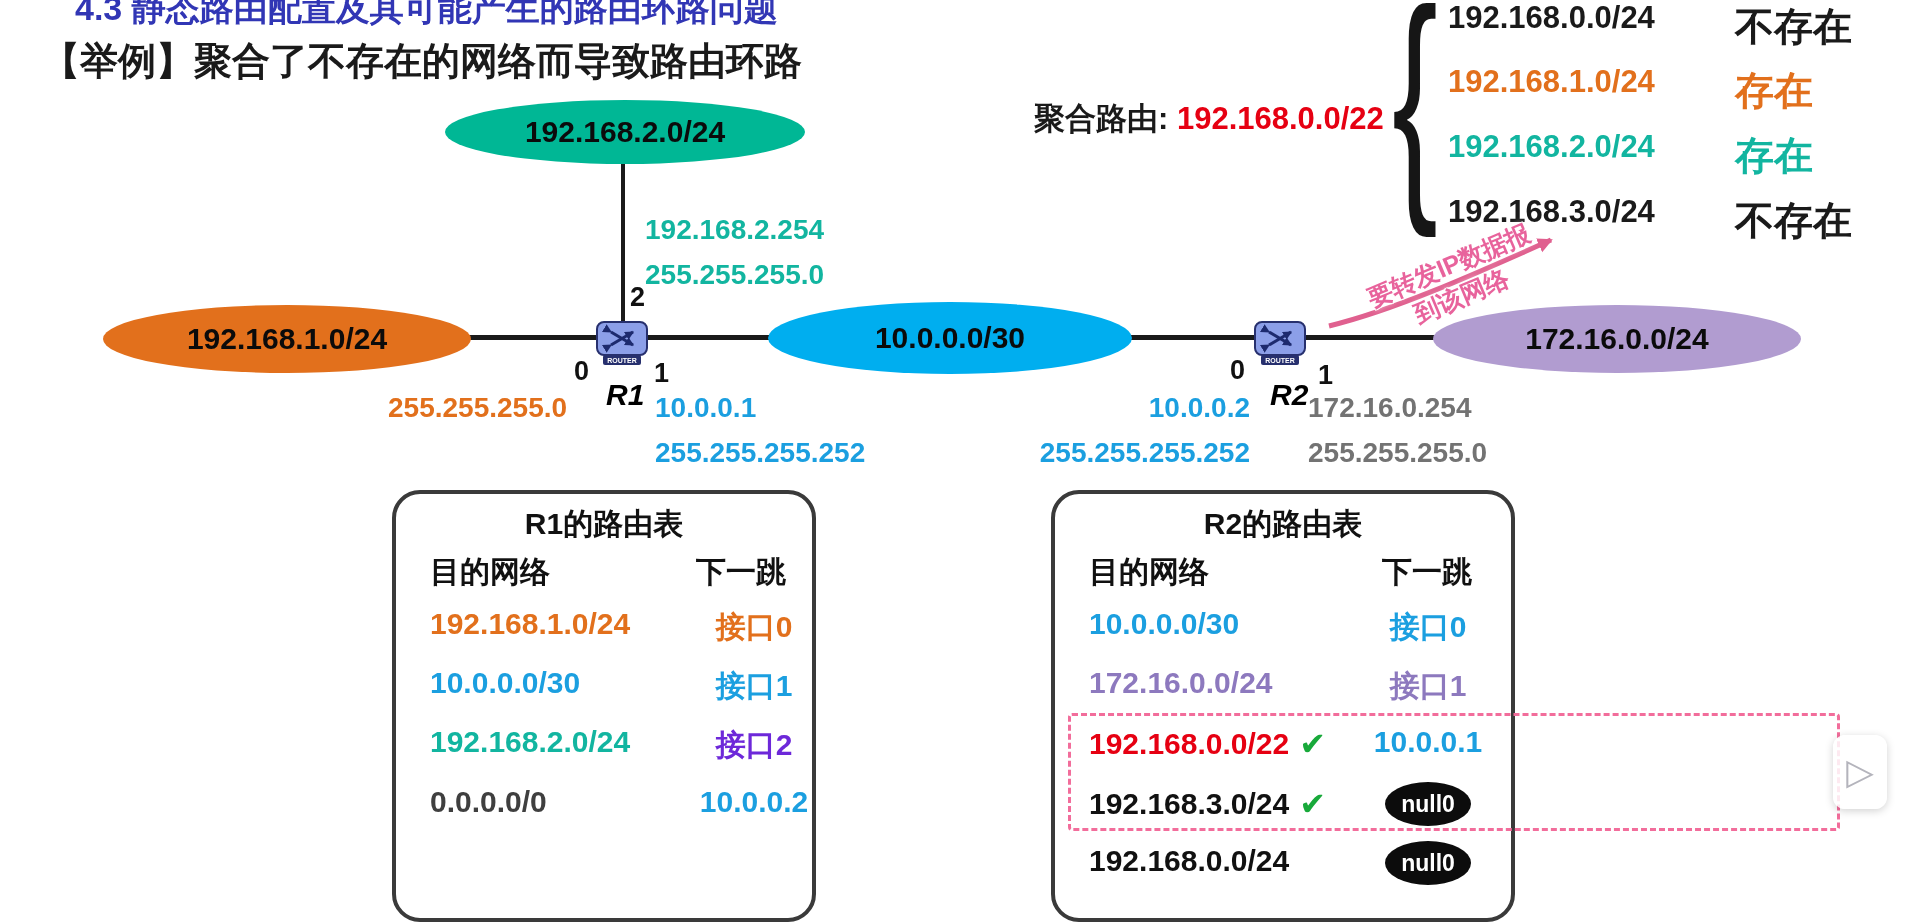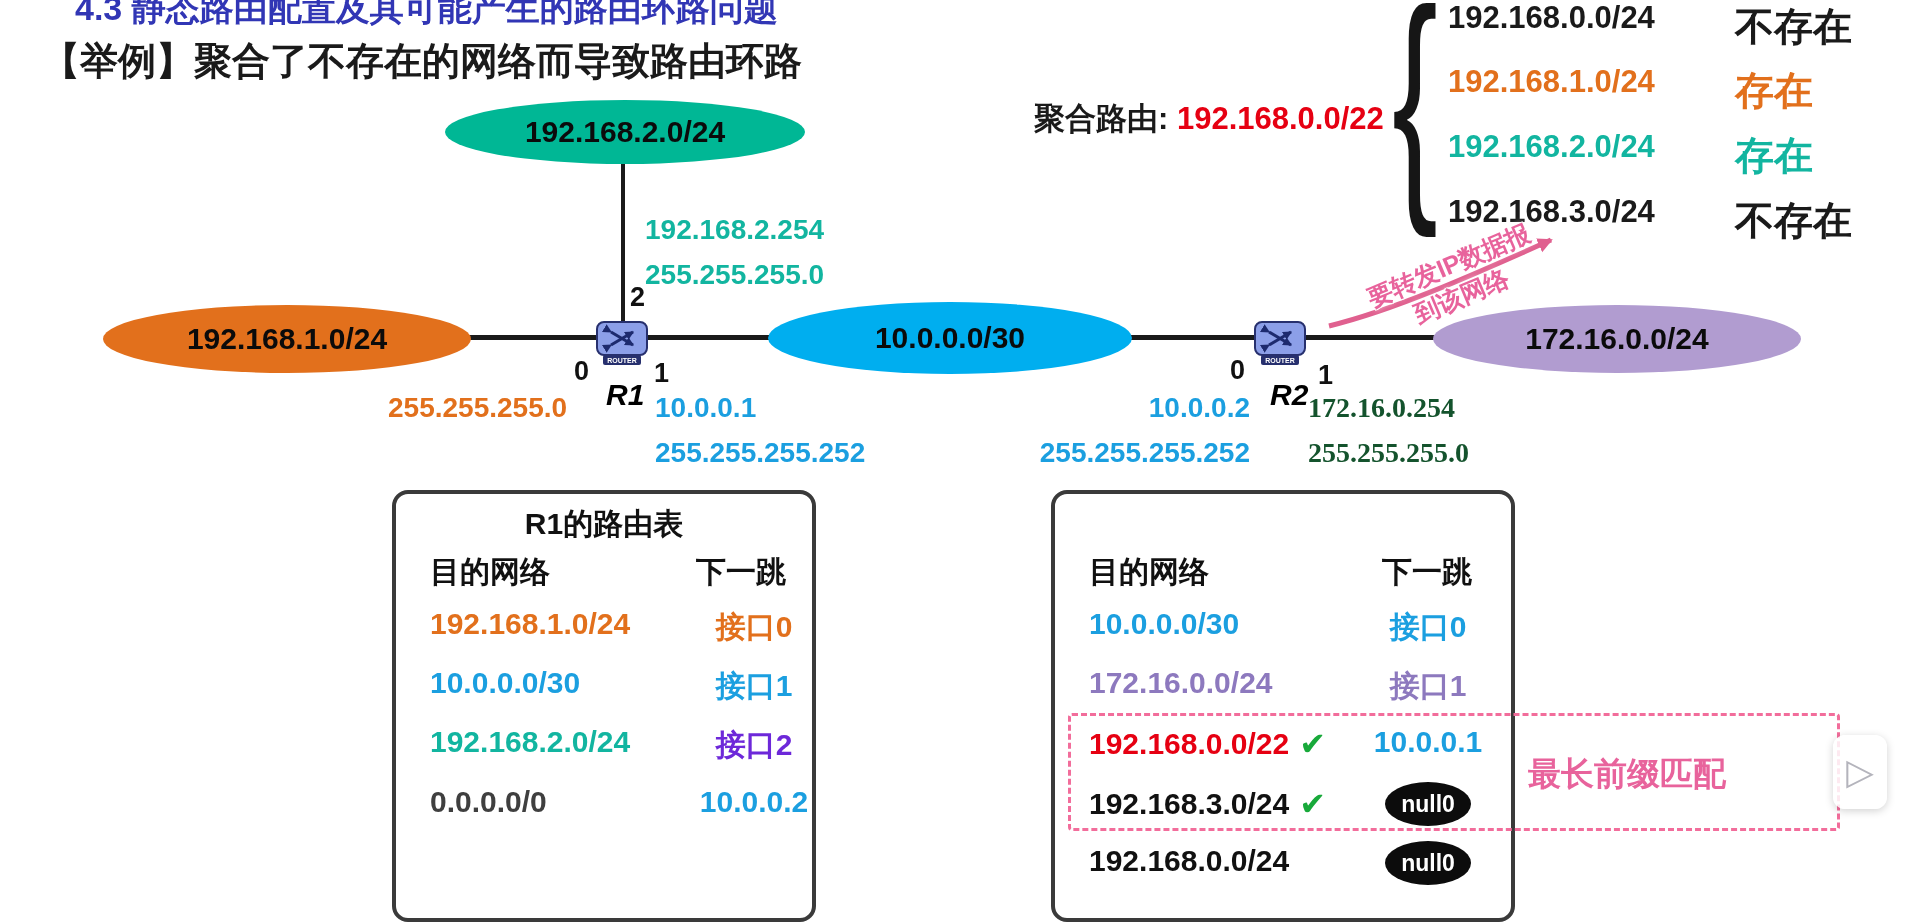--- a/index.html
+++ b/index.html
@@ -13,21 +13,21 @@
   .subtitle{font-size:38px;color:#1a1a1a;white-space:nowrap;}
   .ip{font-size:28px;line-height:1.6;white-space:nowrap;}
   .ifnum{font-size:27px;color:#111;}
   .rname{font-size:30px;color:#000000;font-style:italic;}
   .agg{font-size:31px;white-space:nowrap;}
   .agg .red{color:#e60012;}
   .brace{font-size:250px;line-height:0.95;font-weight:400;color:#161616;
          transform:scaleX(0.55);transform-origin:left top;}
   .agg-net{font-size:31px;white-space:nowrap;}
   .agg-status{font-size:39px;white-space:nowrap;}
-  .tbl{border:4px solid #3a3a3a;border-radius:16px;background:#fff;}
+  .tbl{border:4px solid #3a3a3a;border-radius:28px;background:#fff;}
   .tbl-ttl{position:absolute;top:10px;left:0;right:0;text-align:center;font-size:30px;color:#111;}
   .hdr{position:absolute;font-size:30px;color:#111;white-space:nowrap;}
   .cell-dest{position:absolute;left:34px;font-size:30px;display:flex;align-items:center;gap:10px;white-space:nowrap;}
   .cell-next{position:absolute;font-size:30px;display:flex;align-items:center;justify-content:center;white-space:nowrap;}
   .c2-r1{left:288px;width:140px;}
   .c2-r2{left:300px;width:146px;}
   .check{color:#18a93a;font-size:32px;}
   .null0{background:#0c0c0c;color:#ffffff;border-radius:50%;width:86px;height:44px;
          display:flex;align-items:center;justify-content:center;font-size:23px;}
   .dashed{border:3px dashed #f26d9b;border-radius:4px;}
@@ -106,21 +106,21 @@
     <div>255.255.255.0</div>
   </div>
   <div class="abs ip" style="left: 655px; top: 386px; color: rgb(27, 159, 224);">
     <div>10.0.0.1</div>
     <div>255.255.255.252</div>
   </div>
   <div class="abs ip" style="left: 1000px; top: 386px; width: 250px; text-align: right; color: rgb(27, 159, 224);">
     <div>10.0.0.2</div>
     <div>255.255.255.252</div>
   </div>
-  <div class="abs ip" style="left: 1308px; top: 386px; color: #14532d; font-family: Liberation Serif, serif;">
+  <div class="abs ip" style="left: 1308px; top: 386px; color: #737373;">
     <div>172.16.0.254</div>
     <div>255.255.255.0</div>
   </div>
 
   <div class="abs agg" style="left:1034px;top:98px">
     <span>聚合路由:</span>
     <span class="red">192.168.0.0/22</span>
   </div>
   <div class="abs brace" style="left:1392px;top:-20px">{</div>
 
@@ -153,20 +153,21 @@
     <div class="cell-next c2-r1" style="top: 172px; color: rgb(27, 159, 224);">接口1</div>
 
     <div class="cell-dest" style="top: 231px; color: rgb(18, 181, 160);">192.168.2.0/24</div>
     <div class="cell-next c2-r1" style="top: 231px; color: #6d28d9;">接口2</div>
 
     <div class="cell-dest" style="top: 291px; color: rgb(63, 63, 63);">0.0.0.0/0</div>
     <div class="cell-next c2-r1" style="top: 291px; color: rgb(27, 159, 224);">10.0.0.2</div>
   </div>
 
   <div class="abs tbl" style="left:1051px;top:490px;width:456px;height:424px">
+    <div class="tbl-ttl">R2的路由表</div>
     <div class="hdr" style="left:34px;top:58px">目的网络</div>
     <div class="hdr" style="left:327px;top:58px">下一跳</div>
 
     <div class="cell-dest" style="top: 113px; color: rgb(27, 159, 224);">10.0.0.0/30</div>
     <div class="cell-next c2-r2" style="top: 113px; color: rgb(27, 159, 224);">接口0</div>
 
     <div class="cell-dest" style="top: 172px; color: rgb(141, 121, 190);">172.16.0.0/24</div>
     <div class="cell-next c2-r2" style="top: 172px; color: rgb(141, 121, 190);">接口1</div>
 
     <div class="cell-dest" style="top:231px">
@@ -183,19 +184,18 @@
       <span class="null0">null0</span>
     </div>
 
     <div class="cell-dest" style="top: 350px; color: rgb(17, 17, 17);">192.168.0.0/24</div>
     <div class="cell-next c2-r2" style="top:347px">
       <span class="null0">null0</span>
     </div>
   </div>
 
   <div class="abs dashed" style="left:1068px;top:713px;width:766px;height:112px"></div>
-  <div class="abs lpm" style="left:1518px;top:750px">最长前缀匹配</div>
 
   <div class="abs play" style="left:1833px;top:735px;width:54px;height:74px">
     <span>▷</span>
   </div>
 
 </div>
 
 </body></html>

